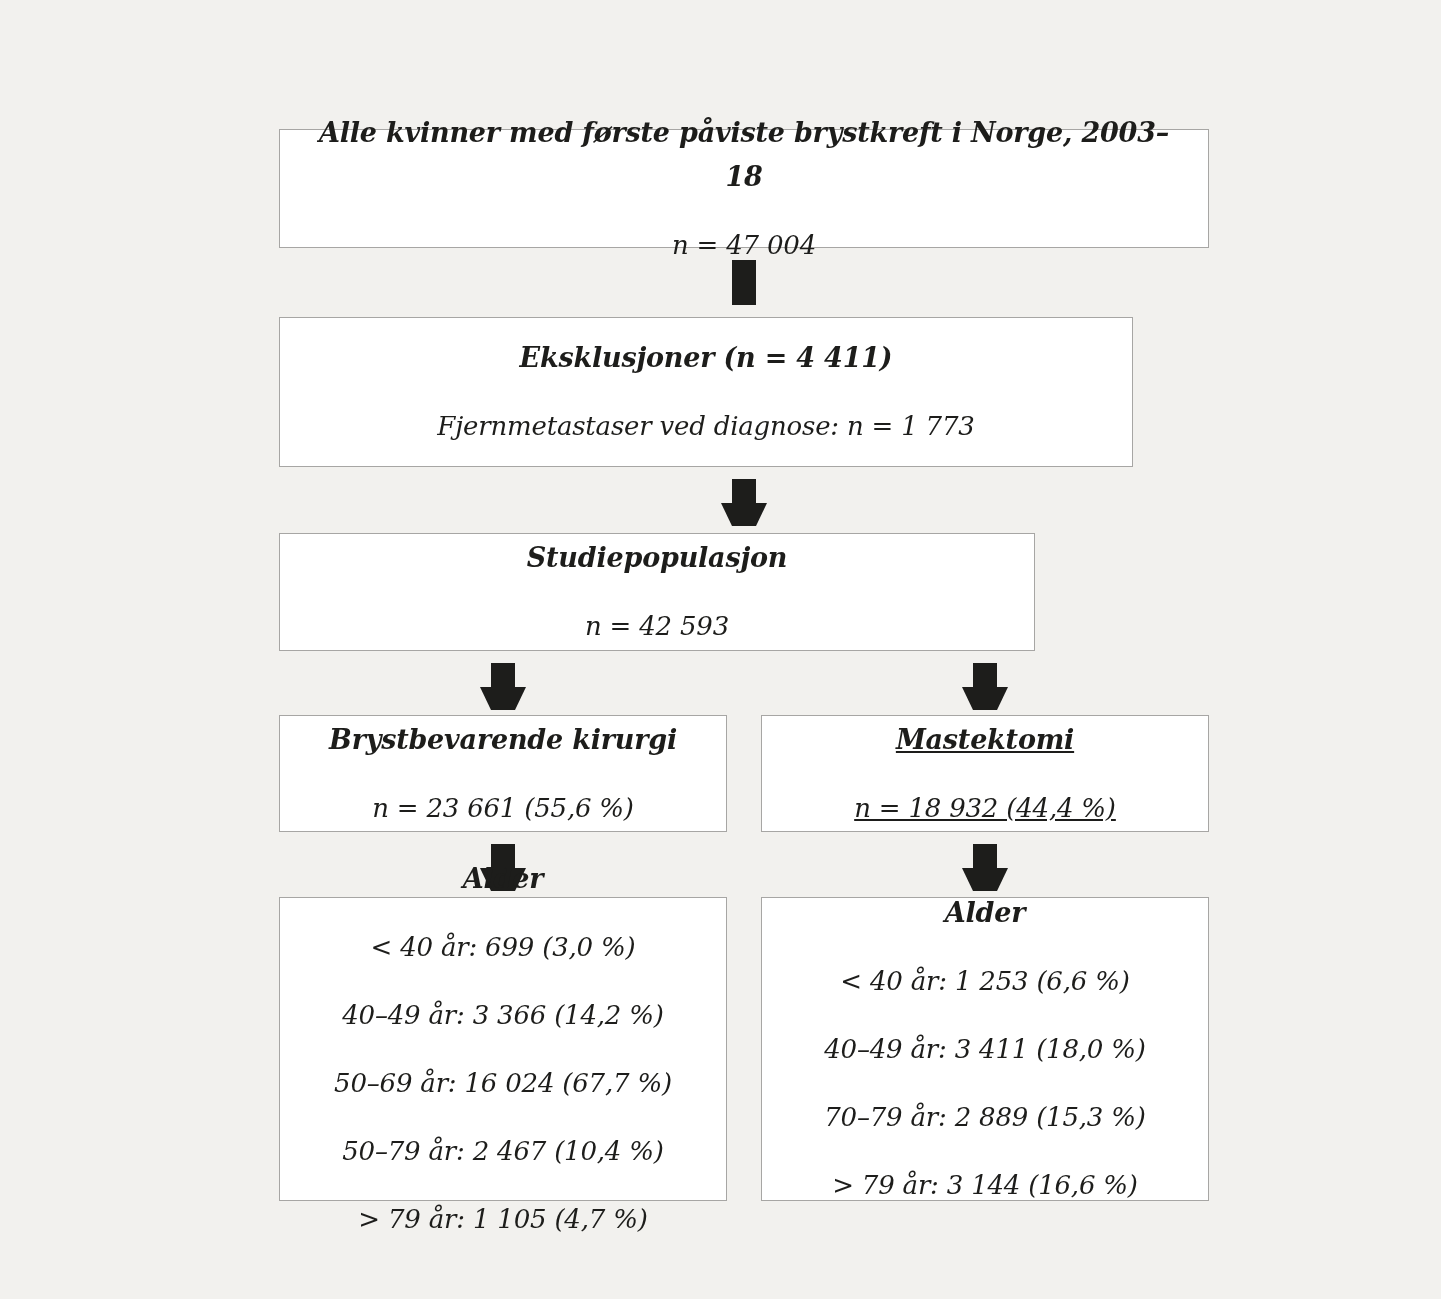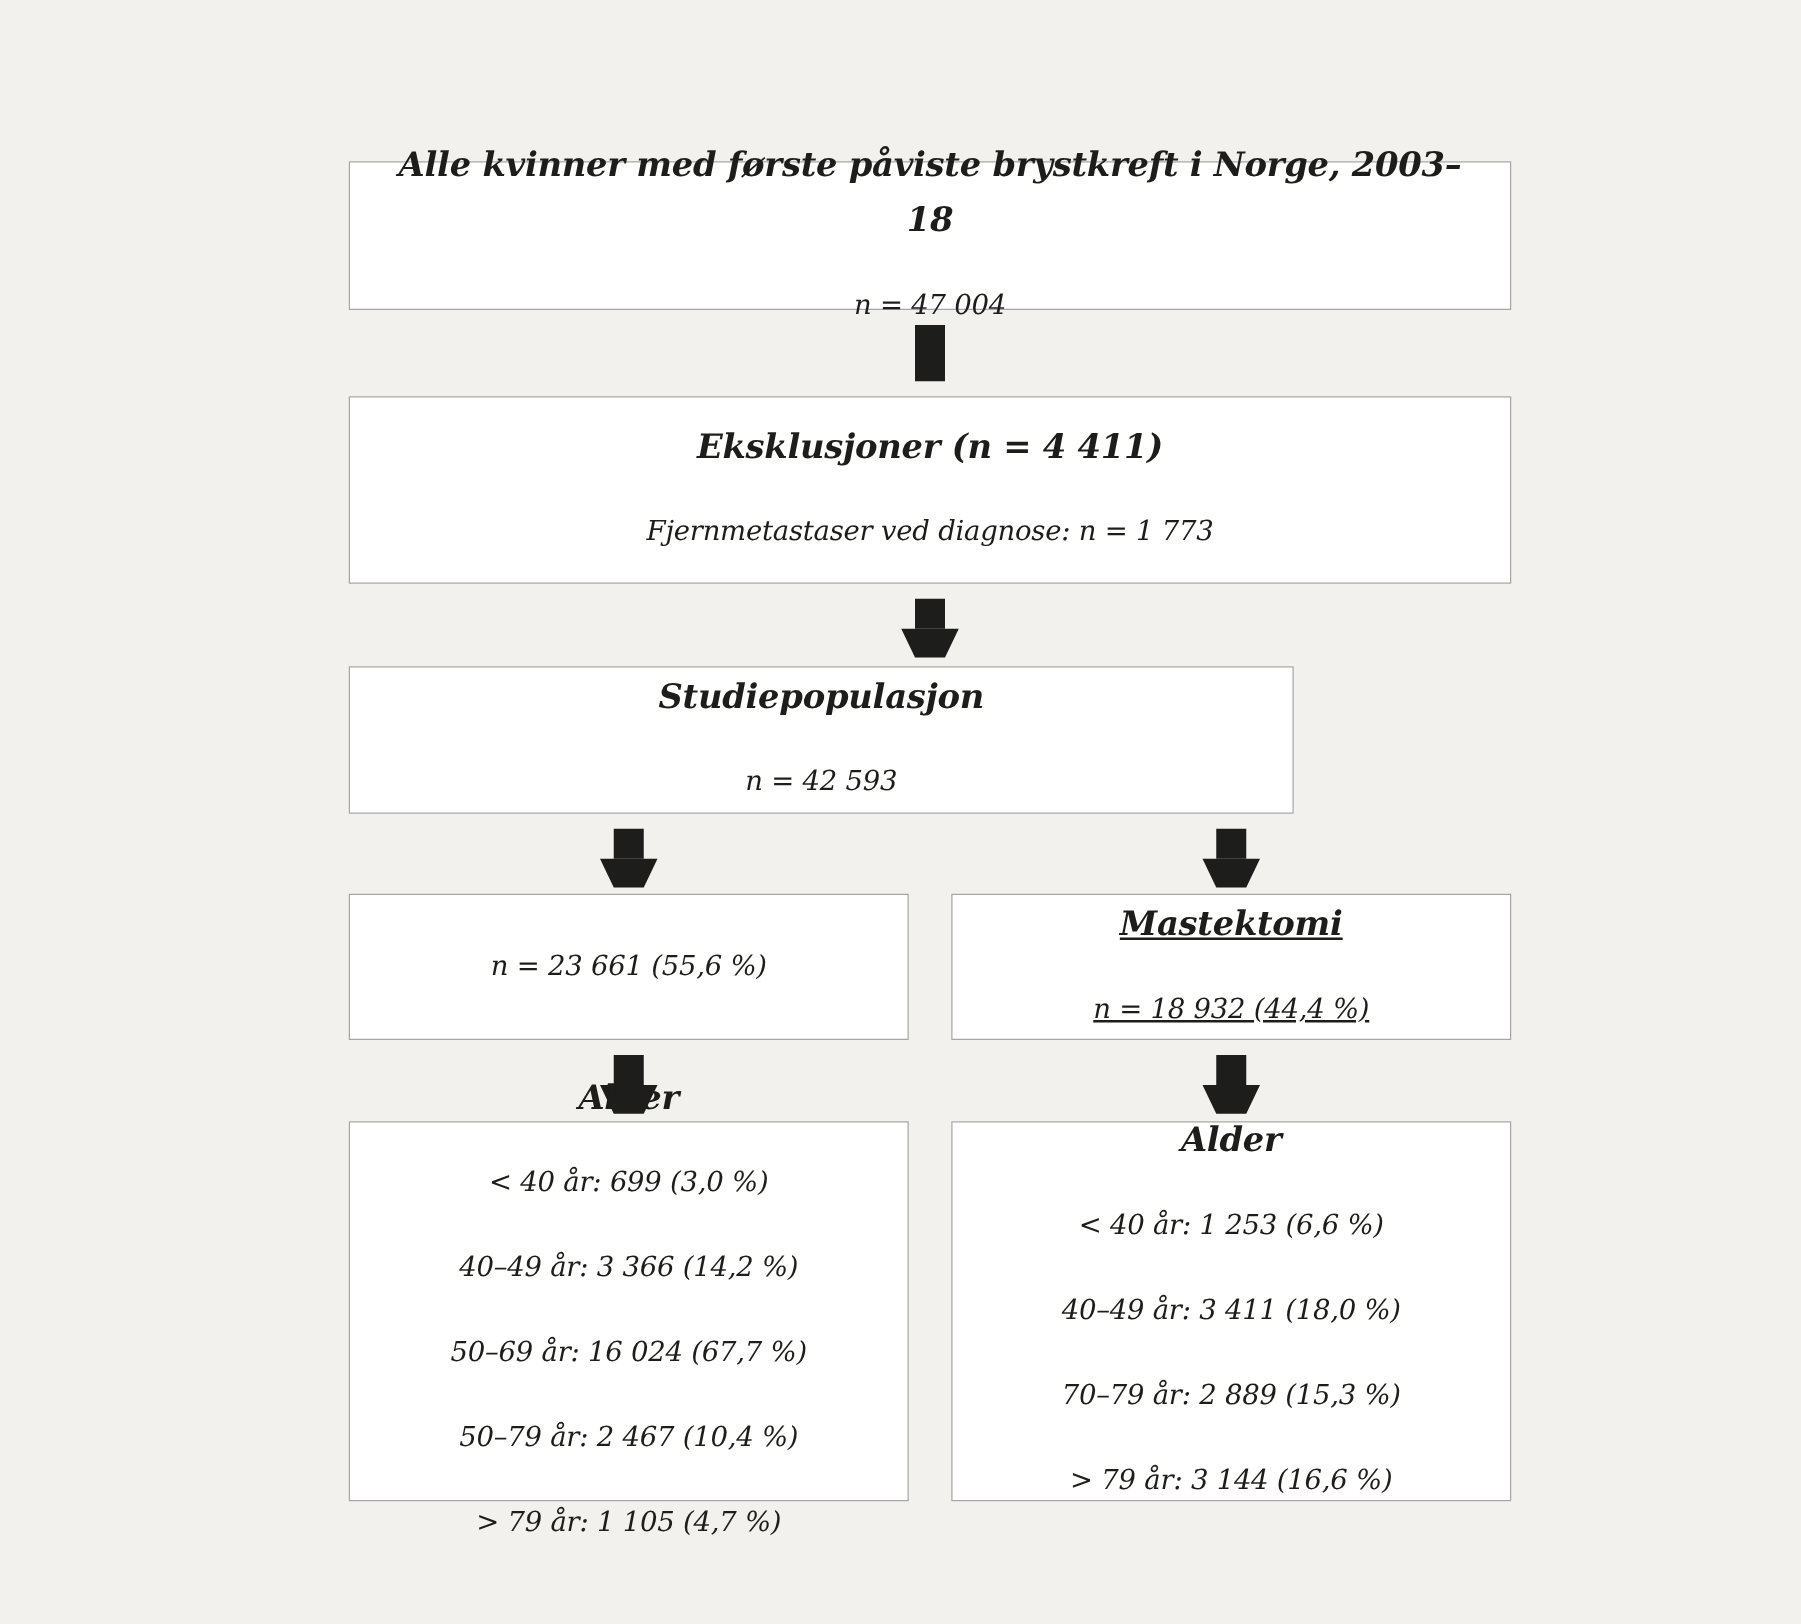--- a/index.html
+++ b/index.html
@@ -32,21 +32,21 @@
     padding: 6px 14px;
   }
   .box-title {
     font-weight: 700;
     font-size: 27px;
     line-height: 44px;
     letter-spacing: -0.2px;
   }
   .box-line {
     font-weight: 400;
-    font-size: 22px;
+    font-size: 26px;
     line-height: 44px;
     letter-spacing: -0.2px;
   }
   .connector {
     position: absolute;
     width: 24px;
     display: flex;
     flex-direction: column;
     align-items: center;
   }
@@ -70,21 +70,21 @@
 
   <div class="box" style="left:255px; top:105px; width:930px; height:119px;">
     <div class="box-title">Alle kvinner med første påviste brystkreft i Norge, 2003–18</div>
     <div class="box-line">n = 47 004</div>
   </div>
 
   <div class="connector" style="left:708px; top:224px; height:69px;">
     <div class="line"></div>
   </div>
 
-  <div class="box" style="left:255px; top:293px; width:930px; height:150px;">
+  <div class="box" style="left:255px; top:293px; width:854px; height:150px;">
     <div class="box-title">Eksklusjoner (n = 4 411)</div>
     <div class="box-line">Fjernmetastaser ved diagnose: n = 1 773</div>
   </div>
 
   <div class="connector" style="left:708px; top:443px; height:66px;">
     <div class="line"></div>
     <div class="arrowhead"></div>
   </div>
 
   <div class="box" style="left:255px; top:509px; width:756px; height:118px;">
@@ -95,20 +95,21 @@
   <div class="connector" style="left:467px; top:627px; height:64px;">
     <div class="line"></div>
     <div class="arrowhead"></div>
   </div>
   <div class="connector" style="left:949px; top:627px; height:64px;">
     <div class="line"></div>
     <div class="arrowhead"></div>
   </div>
 
   <div class="box" style="left:255px; top:691px; width:448px; height:117px;">
+    <div class="box-title">Brystbevarende kirurgi</div>
     <div class="box-line">n = 23 661 (55,6 %)</div>
   </div>
 
   <div class="box" style="left:737px; top:691px; width:448px; height:117px;text-decoration:underline;">
     <div class="box-title">Mastektomi</div>
     <div class="box-line">n = 18 932 (44,4 %)</div>
   </div>
 
   <div class="connector" style="left:467px; top:808px; height:65px;">
     <div class="line"></div>

